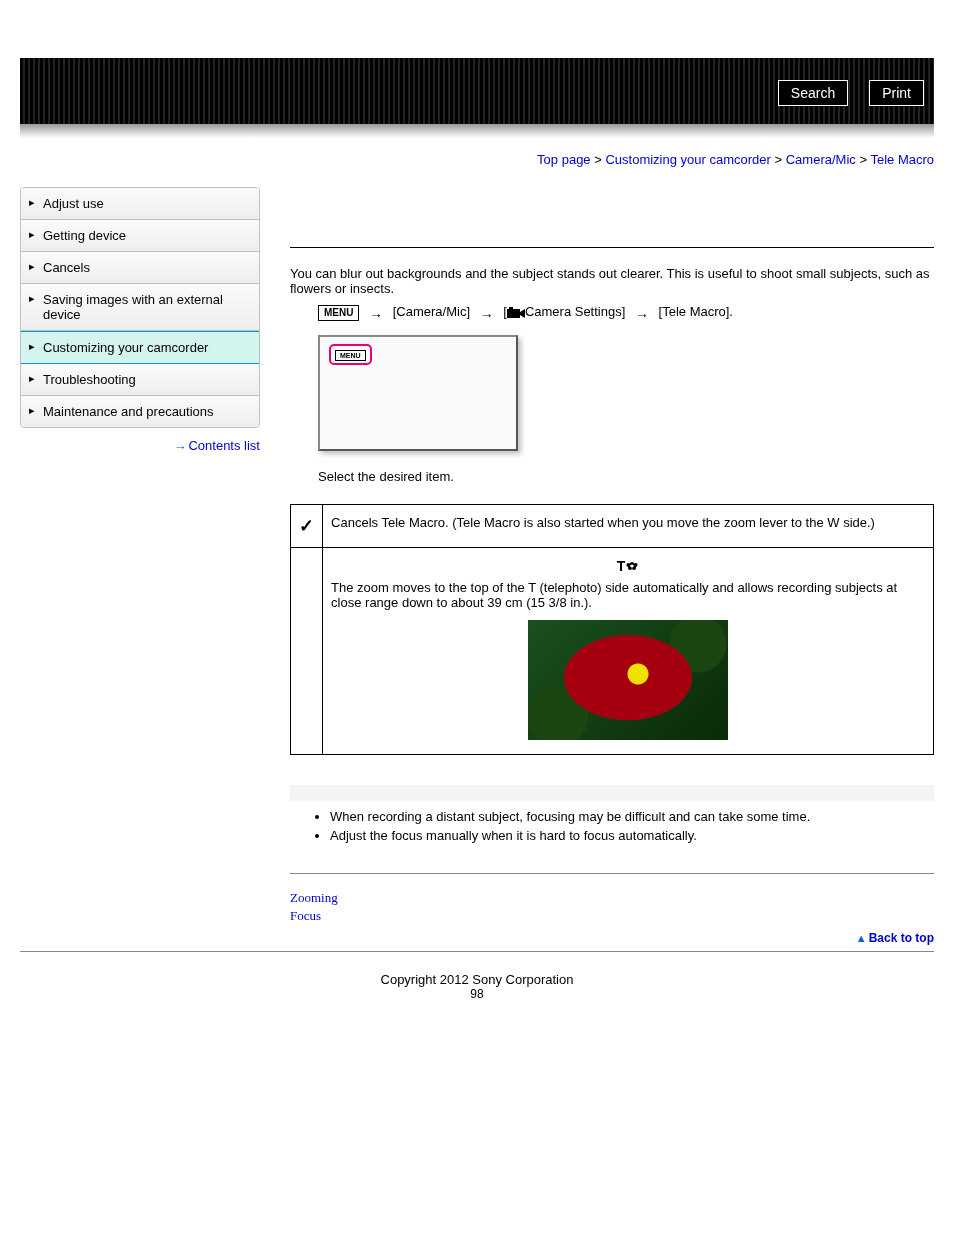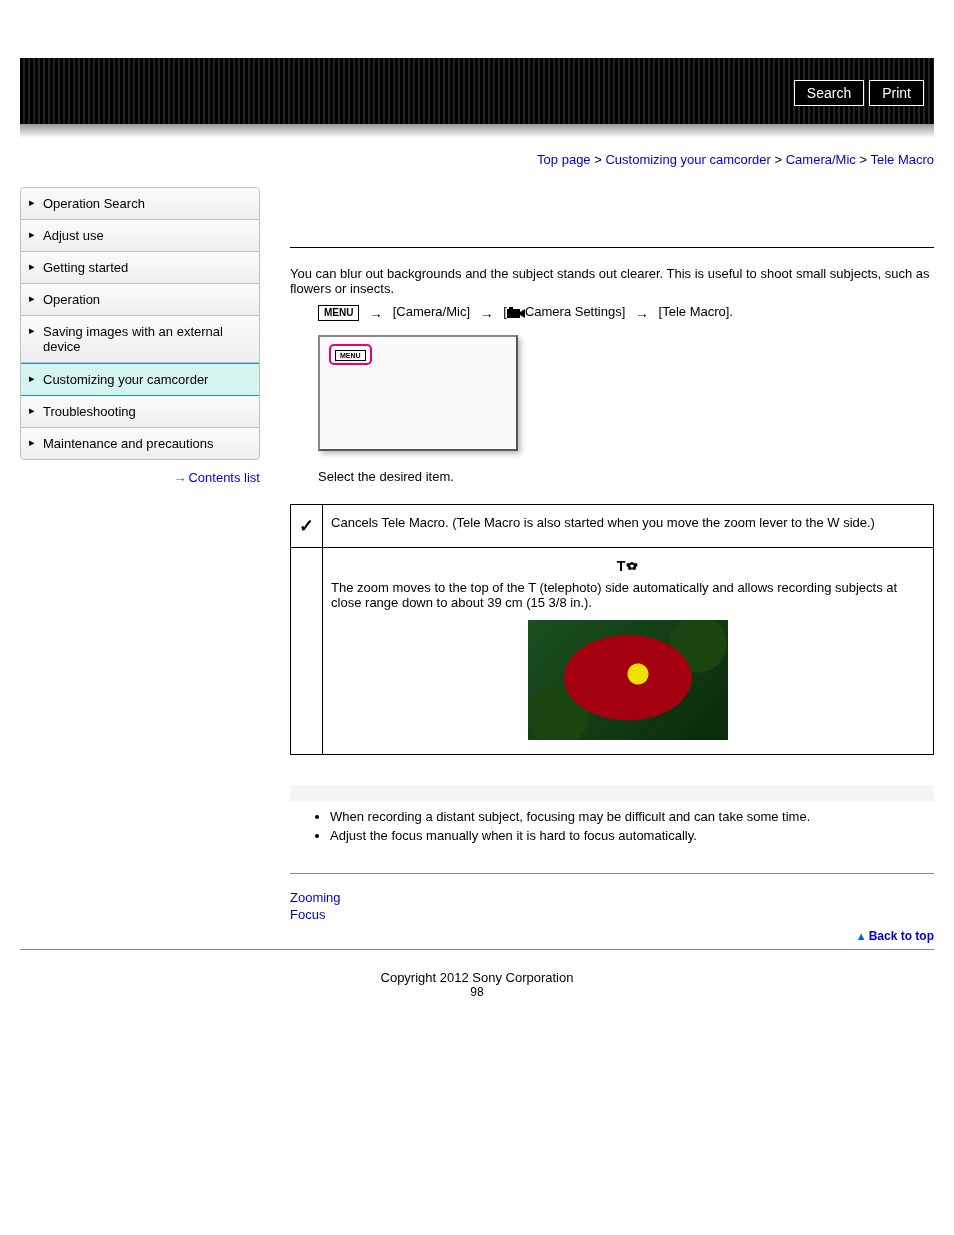--- a/index.html
+++ b/index.html
@@ -24,21 +24,21 @@
   .header-shadow {
     height: 14px;
     background: linear-gradient(#333, transparent);
     opacity: 0.5;
   }
   .header-buttons {
     position: absolute;
     right: 10px;
     top: 22px;
     display: flex;
-    gap: 5px;
+    gap: 21px;
   }
   .header-buttons button {
     background: #000;
     border: 1px solid #fff;
     color: #fff;
     padding: 4px 12px;
     font-size: 14px;
     cursor: pointer;
   }
   .breadcrumb {
@@ -162,21 +162,21 @@
     margin-top: 30px;
   }
   .notes-list {
     margin: 8px 0 0 0;
     padding-left: 40px;
   }
   .notes-list li { margin-bottom: 4px; }
   .related {
     margin-top: 10px;
   }
-  .related a { color: #0000cc; text-decoration: none; display: block; margin-bottom: 2px; }
+  .related a { color: #0000cc; text-decoration: none; display: block; margin-bottom: 2px; font-family: Liberation Serif, serif; }
   .backtotop { text-align: right; margin-top: 6px; }
   .backtotop a { color: #0000cc; text-decoration: none; font-size: 12px; font-weight: bold; }
   .backtotop .tri { color: #0066cc; margin-right: 2px; font-size: 11px; }
   .copyright { text-align: center; border-top: 1px solid #888; margin-top: 6px; padding-top: 20px; font-size: 13px; }
   .pagenum { text-align: center; font-size: 12px; }
   .camera-icon { display:inline-block; vertical-align:middle; }
 </style>
 </head>
 <body>
 
@@ -197,24 +197,23 @@
     <span class="sep">&gt;</span>
     <a href="#">Camera/Mic</a>
     <span class="sep">&gt;</span>
     <span class="current">Tele Macro</span>
   </div>
 
   <div class="layout">
 
     <div class="sidebar">
       <div class="nav-list">
-        <div class="nav-item">Operation Search</div>
         <div class="nav-item">Adjust use</div>
-        <div class="nav-item">Getting started</div>
-        <div class="nav-item">Operation</div>
+        <div class="nav-item">Getting device</div>
+        <div class="nav-item">Cancels</div>
         <div class="nav-item">Saving images with an external device</div>
         <div class="nav-item active">Customizing your camcorder</div>
         <div class="nav-item">Troubleshooting</div>
         <div class="nav-item">Maintenance and precautions</div>
       </div>
       <div class="contents-list">
         <span class="arrow">→</span><a href="#">Contents list</a>
       </div>
     </div>
 

